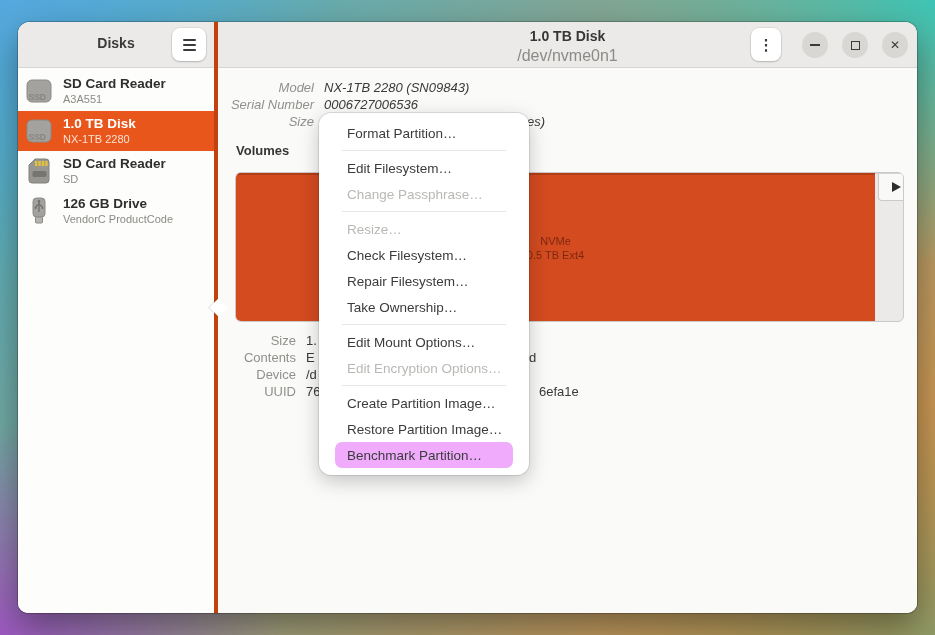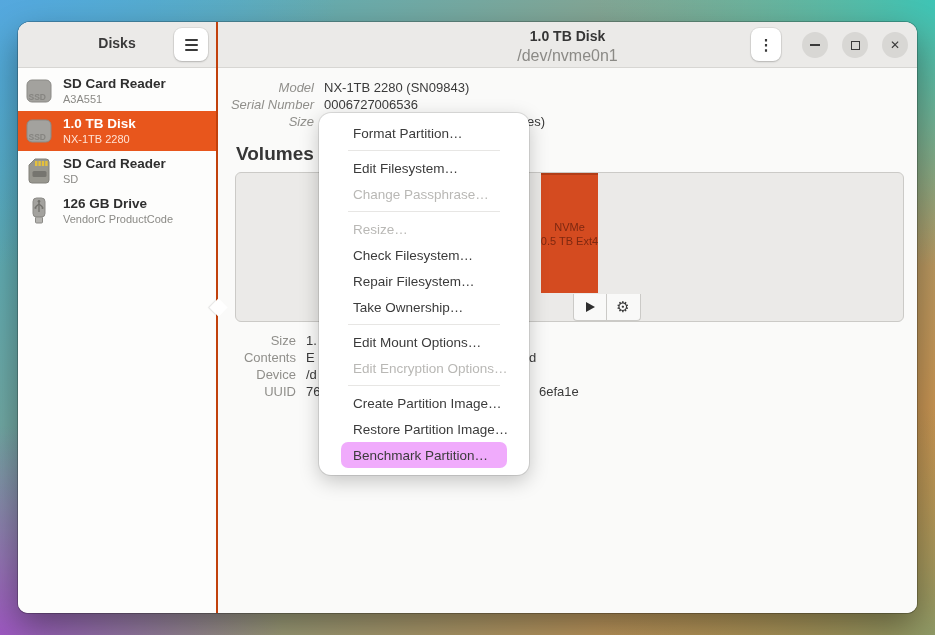--- a/index.html
+++ b/index.html
@@ -14,21 +14,21 @@
       linear-gradient(135deg, #47b2ca 0%, #e0913f 100%);
     position:relative;
   }
   .window {
     position:absolute; left:18px; top:22px; width:899px; height:591px;
     border-radius:12px 12px 10px 10px; overflow:hidden; display:flex;
     box-shadow:0 0 0 1px rgba(0,0,0,.22), 0 14px 34px rgba(0,0,0,.38);
     background:#fafaf9;
   }
   
-  .sidebar { width:200px; flex:0 0 200px; display:flex; flex-direction:column; background:#fdfdfc; border-right:2px solid #c2410c; }
+  .sidebar { width:200px; flex:0 0 200px; display:flex; flex-direction:column; background:#fdfdfc; border-right:4px solid #c2410c; }
   .sidebar-header { height:46px; flex:0 0 46px; background:#ebeae8; border-bottom:1px solid #d7d6d3; position:relative; }
   .sidebar-title { position:absolute; left:0; right:0; top:13px; text-align:center; font-size:14px; font-weight:700; color:#3a3a3a; }
   .hamburger-btn { position:absolute; right:8px; top:6px; width:34px; height:33px; background:#ffffff; border-radius:8px;
     box-shadow:0 1px 2px rgba(0,0,0,.18), 0 0 0 1px rgba(0,0,0,.06); display:flex; flex-direction:column; justify-content:center; align-items:center; gap:3px; cursor:pointer; }
   .hamburger-btn i { display:block; width:13px; height:2px; background:#3a3a3a; border-radius:1px; }
   .sidebar-list { flex:1; padding-top:3px; }
   .side-item { display:flex; align-items:center; gap:8px; padding:4px 8px 4px 5px; min-height:38px; cursor:pointer; }
   .side-item .txt { display:flex; flex-direction:column; line-height:1.25; }
   .side-item .nm { font-size:13.5px; font-weight:700; color:#2f2f2f; }
   .side-item .sub { font-size:11px; color:#8b8a86; }
@@ -48,45 +48,45 @@
   .win-controls { position:absolute; right:9px; top:10px; display:flex; gap:14px; }
   .wc { width:26px; height:26px; border-radius:50%; background:#d8d7d4; display:flex; align-items:center; justify-content:center; cursor:pointer; }
   .wc .min-bar { width:10px; height:2px; background:#3a3a3a; }
   .wc .max-box { width:9px; height:9px; border:1.5px solid #3a3a3a; }
   .wc .close-x { font-size:12px; color:#3a3a3a; line-height:1; }
   .content { flex:1; position:relative; background:#fafaf9; font-size:13px; }
   
   .info-rows { position:absolute; top:11px; left:0; }
   .irow { display:flex; height:17px; align-items:center; }
   .irow .lbl { width:96px; text-align:right; color:#908f8b;font-style:italic; }
-  .irow .val { margin-left:10px; color:#3a3a3a; }
+  .irow .val { margin-left:10px; color:#3a3a3a;font-style:italic; }
   .irow .val.frag { padding-left:203px; }
-  .volumes-label { position:absolute; left:18px; top:75px; font-size:19px; font-weight:700; color:#363636; }
-  
-  .volume-box { position:absolute; left:17px; top:104px; width:669px; height:150px; border:1px solid #cbcac7; border-radius:6px; overflow:hidden; display:flex; flex-direction:column; background:#ebeae8;align-items:center; }
+  .volumes-label { position:absolute; left:18px; top:75px; font-size:13px; font-weight:700; color:#363636; }
+  
+  .volume-box { position:absolute; left:17px; top:104px; width:669px; height:150px; border:1px solid #cbcac7; border-radius:6px; overflow:hidden; display:flex; flex-direction:row; background:#ebeae8; }
   .vol-partition { flex:1; background:#d44b20; border-top:2px solid #b23d17; display:flex; flex-direction:column; align-items:center; justify-content:center; line-height:1.3; cursor:pointer; }
   .vol-partition .vp-name, .vol-partition .vp-desc { font-size:11px; color:#7e2810; }
   .vol-toolbar { height:28px; flex:0 0 28px; background:#ebeae8; border-top:1px solid #d4d3d0; position:relative; }
   .btn-group { position:absolute; left:3px; top:0; height:27px; display:flex; }
   .vbtn { width:34px; height:27px; background:#f9f9f8; border:1px solid #cbcac7; border-top:none; display:flex; align-items:center; justify-content:center; cursor:pointer; }
   .vbtn.first { border-radius:0 0 0 4px; }
   .vbtn.second { border-left:none; border-radius:0 0 4px 0; }
   .play-tri { width:0; height:0; border-left:9px solid #2e2e2e; border-top:5.5px solid transparent; border-bottom:5.5px solid transparent; margin-left:2px; }
   .gear-glyph { font-family:"DejaVu Sans", sans-serif; font-size:15px; color:#3a3a3a; }
   
   .vdetail-rows { position:absolute; top:264px; left:0; }
   .vrow { display:flex; height:17px; align-items:center; position:relative; }
   .vrow .lbl { width:78px; text-align:right; color:#908f8b; }
   .vrow .lf { margin-left:10px; color:#3a3a3a; }
   .vrow .rf { position:absolute; color:#3a3a3a; }
   .vrow:nth-child(2) .rf { left:311px; }
   .vrow:nth-child(4) .rf { left:321px; }
   
   .ctx-menu { position:absolute; left:101px; top:45px; width:210px; background:#ffffff; border-radius:12px;
-    box-shadow:0 0 0 1px rgba(0,0,0,.10), 0 6px 20px rgba(0,0,0,.22); padding:7px 22px; z-index:5; }
+    box-shadow:0 0 0 1px rgba(0,0,0,.10), 0 6px 20px rgba(0,0,0,.22); padding:7px 16px; z-index:5; }
   .ctx-tail { position:absolute; left:-6px; top:233px; width:13px; height:13px; background:#ffffff; transform:rotate(45deg);
     box-shadow:-1px 1px 1px rgba(0,0,0,.10); z-index:4; }
   .menu-item { height:26px; display:flex; align-items:center; padding:0 12px; font-size:13.5px; color:#3b3b3b; border-radius:7px; cursor:pointer; white-space:nowrap; }
   .menu-item.disabled { color:#b9b8b5; cursor:default; }
   .menu-item.hover { background:#f0abfc; }
   .menu-sep { height:1px; background:#e7e6e4; margin:4px 7px; }
 </style>
 </head>
 <body>
 

